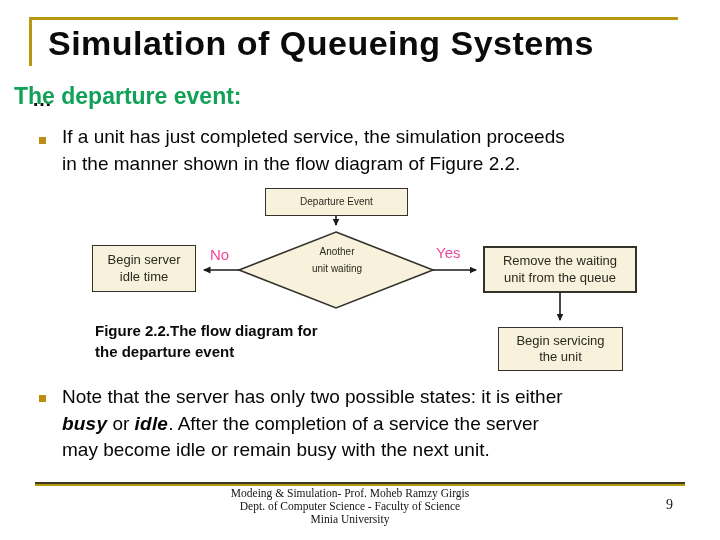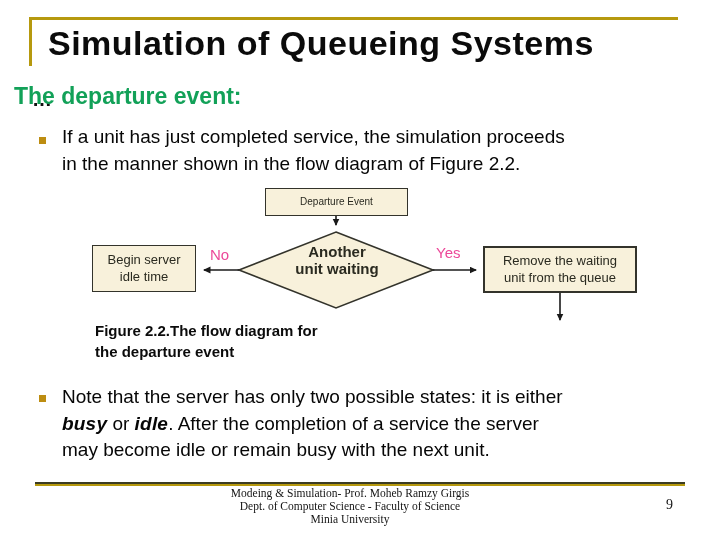--- a/index.html
+++ b/index.html
@@ -38,21 +38,21 @@
     position:absolute;background:#F8F1DB;border:1.4px solid #33332B;
     display:flex;flex-direction:column;align-items:center;justify-content:center;
     font-size:13px;line-height:16.5px;color:#2A2A20;text-align:center;box-sizing:border-box;
   }
   .box-start{left:265px;top:188px;width:143px;height:28px;font-size:10px;}
   .box-no{left:92px;top:245px;width:104px;height:47px;}
   .box-yes{left:483px;top:246px;width:154px;height:47px;border-width:2.2px;align-items:center;}
   .box-service{left:498px;top:327px;width:125px;height:44px;}
   .diamond-label{
     position:absolute;left:272px;top:243px;width:130px;text-align:center;
-    font-size:15px;line-height:17px;color:#2A2A20;font-weight:bold;
+    font-size:10px;line-height:17px;color:#2A2A20;
   }
   .edge-label{position:absolute;font-size:15px;color:#ec4899;}
   .lbl-no{left:210px;top:246px;}
   .lbl-yes{left:436px;top:244px;}
   .caption{
     position:absolute;left:95px;top:321px;margin:0;font-size:15px;font-weight:bold;
     line-height:20.5px;color:#0b0b0b;
   }
   
   .footer-line{
@@ -112,20 +112,24 @@
   <div class="fbox box-no">
     <span>Begin server</span>
     <span>idle time</span>
   </div>
 
   <div class="fbox box-yes">
     <span>Remove the waiting</span>
     <span>unit from the queue</span>
   </div>
 
+  <div class="fbox box-service">
+    <span>Begin servicing</span>
+    <span>the unit</span>
+  </div>
 
   <p class="caption"><span>Figure 2.2.The flow diagram for</span><br><span>the departure event</span></p>
 
   <span class="bullet-sq sq2"></span>
   <p class="body-text bt2"><span>Note that the server has only two possible states: it is either</span><br><b><i>busy</i></b><span> or </span><b><i>idle</i></b><span>. After the completion of a service the server</span><br><span>may become idle or remain busy with the next unit.</span></p>
 
   <div class="footer-line"></div>
   <p class="footer-text"><span>Modeing &amp; Simulation- Prof. Moheb Ramzy Girgis</span><br><span>Dept. of Computer Science - Faculty of Science</span><br><span>Minia University</span></p>
   <span class="page-number">9</span>
 

